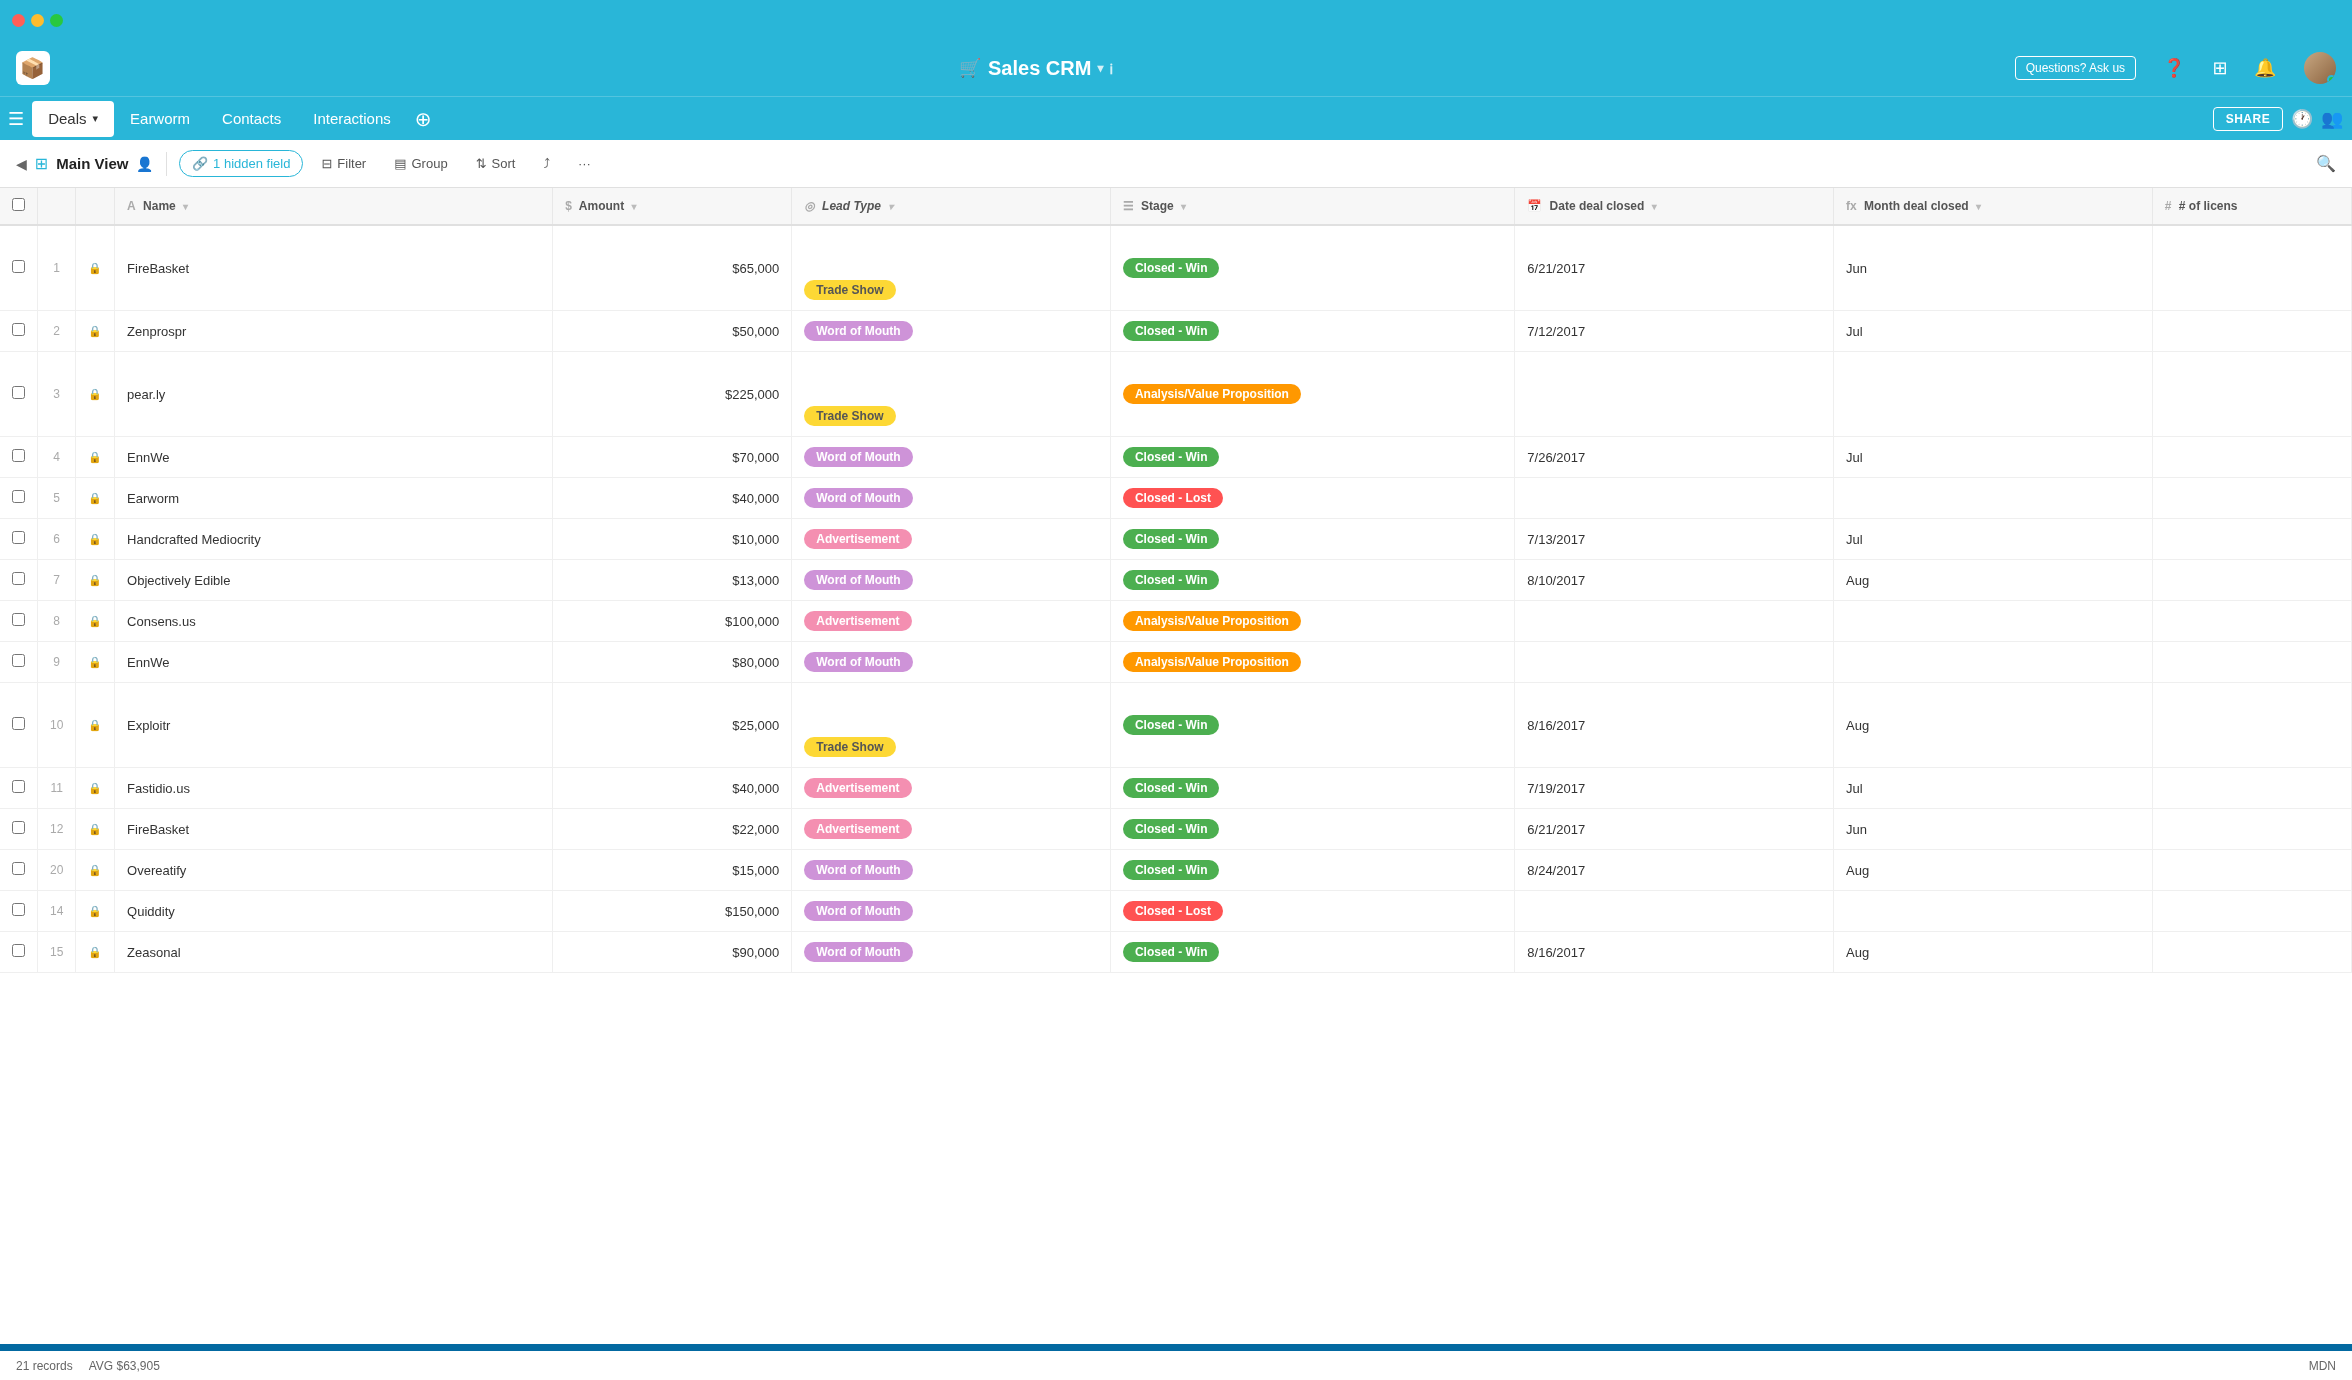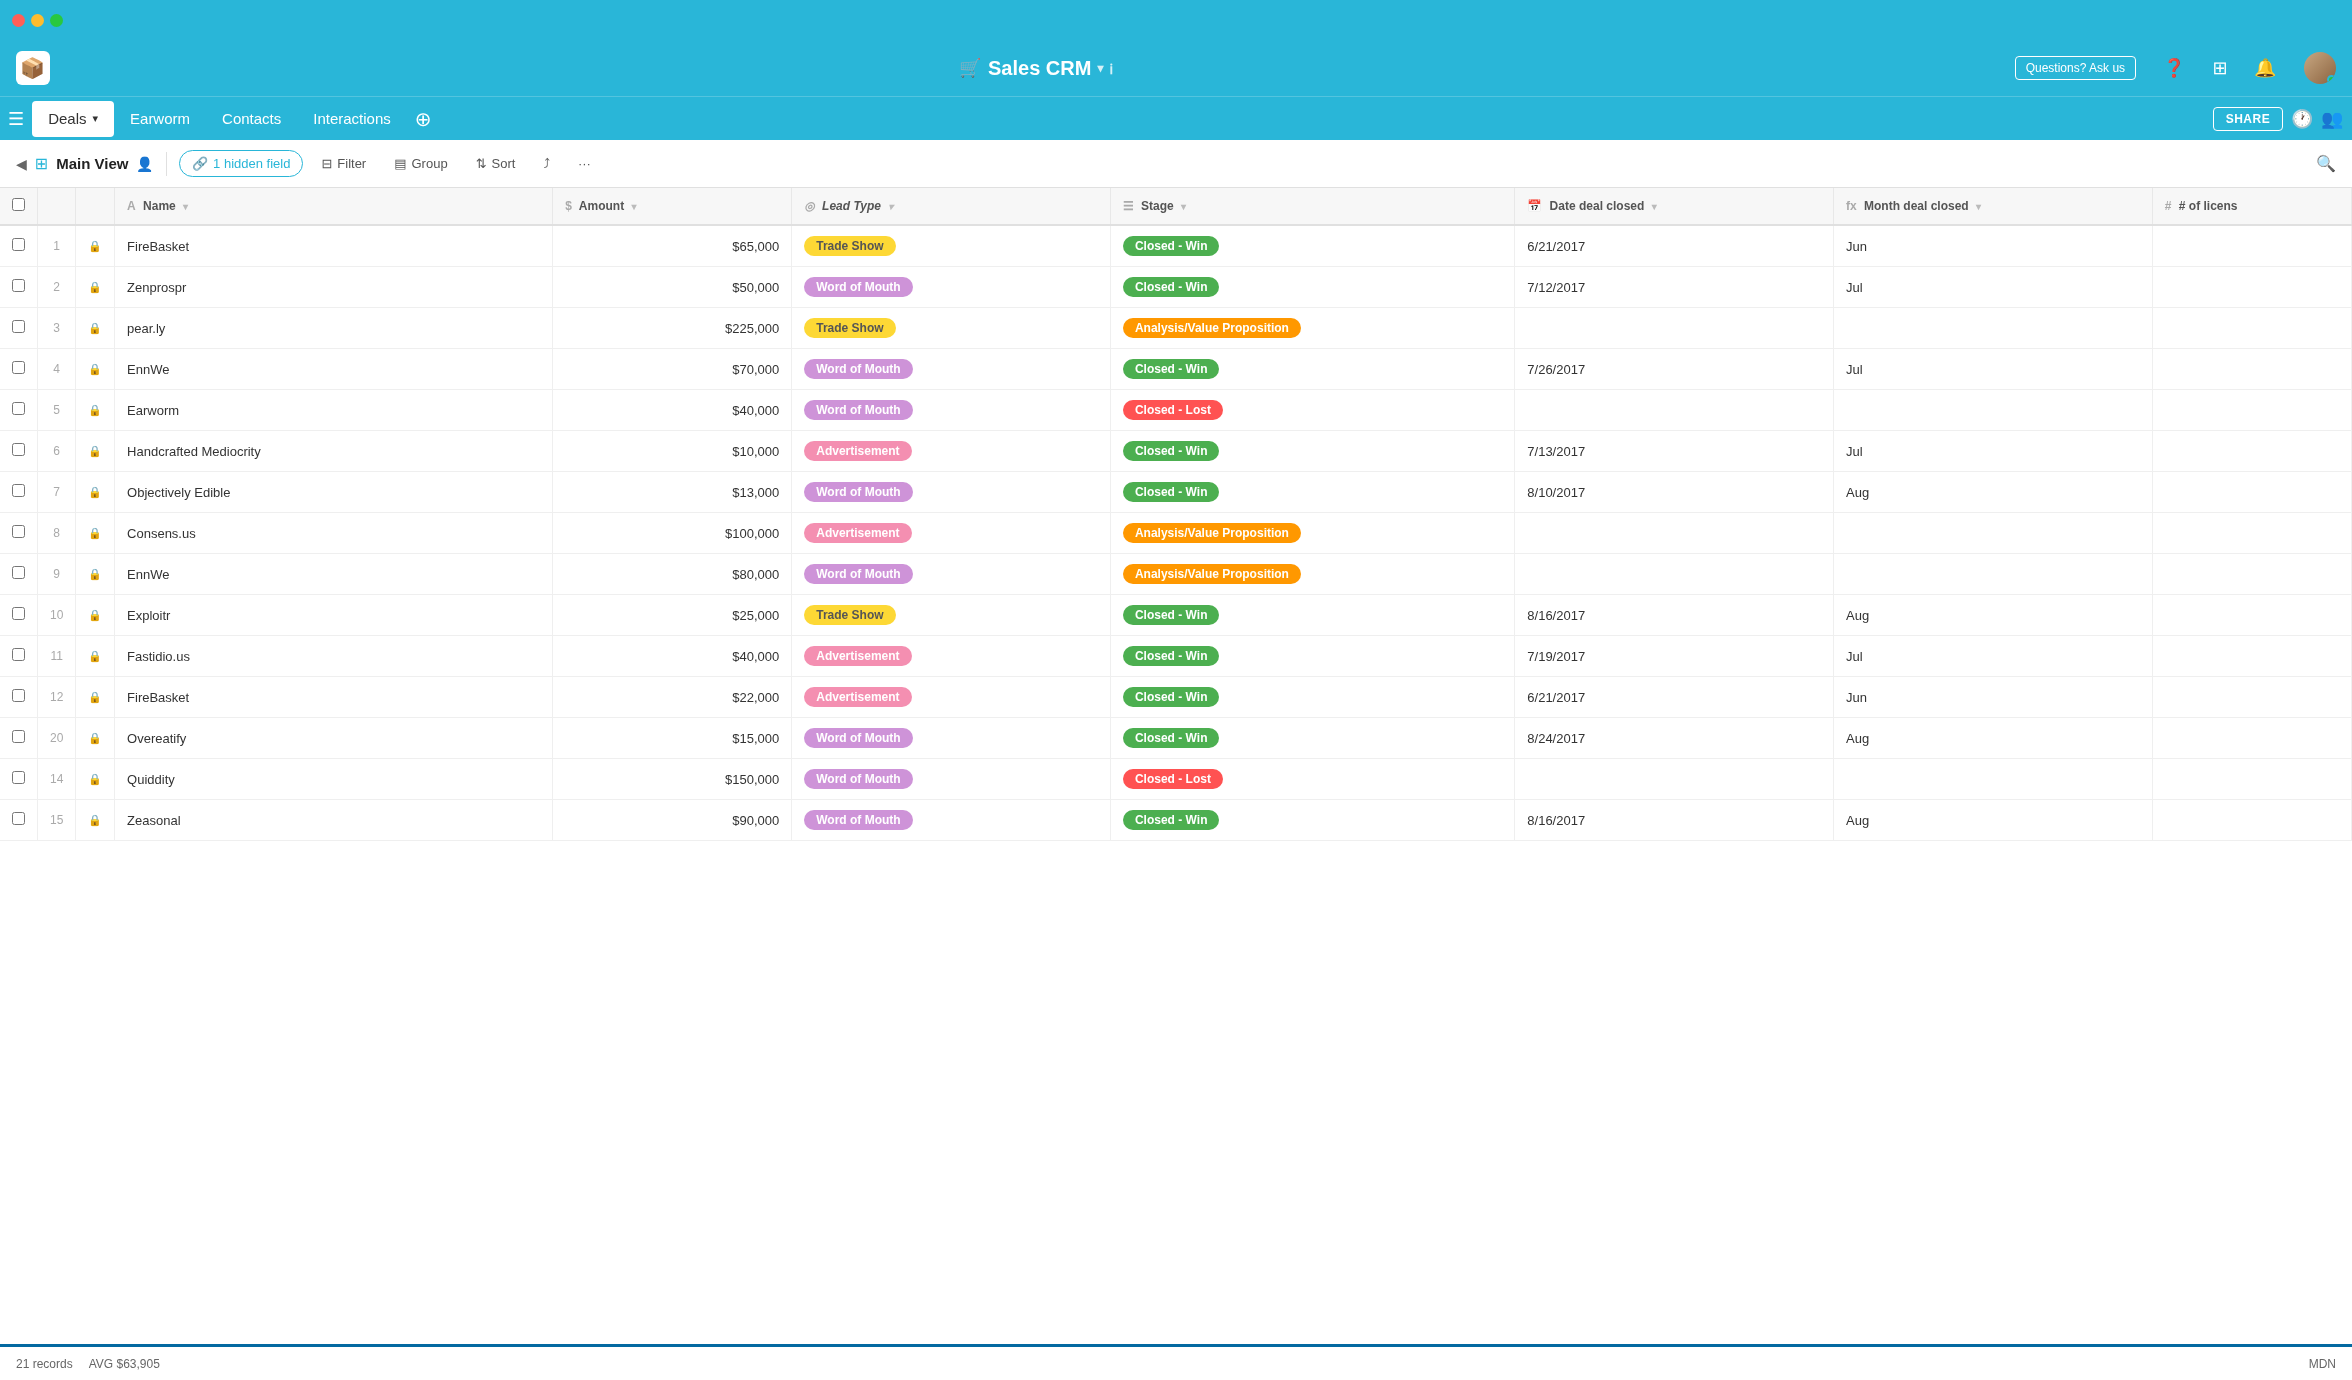--- a/index.html
+++ b/index.html
@@ -188,35 +188,35 @@
 
     
     .badge {
       display: inline-block;
       padding: 3px 12px;
       border-radius: 20px;
       font-size: 12px;
       font-weight: 600;
       white-space: nowrap;
     }
-    .badge-trade-show { background: #fdd835; color: #555; }
+    .badge-trade-show { background: #fdd835; color: #555; margin-top: 44px; }
     .badge-word-of-mouth { background: #ce93d8; color: white; }
     .badge-advertisement { background: #f48fb1; color: white; }
     .badge-closed-win { background: #4caf50; color: white; }
     .badge-closed-lost { background: #ff5252; color: white; }
     .badge-analysis { background: #ff9800; color: white; }
 
     
     .status-bar {
       background: white;
       height: 36px;
       display: flex;
       align-items: center;
       padding: 0 16px;
-      border-top: 3px solid #0369a1;
+      border-top: 7px solid #0369a1;
       font-size: 12px;
       color: #666;
       gap: 16px;
     }
     .info-icon { color: rgba(255,255,255,0.8); font-size: 14px; cursor: pointer; }
     .dropdown-arrow { color: rgba(255,255,255,0.8); font-size: 12px; }
   </style>
 </head>
 <body>
 

